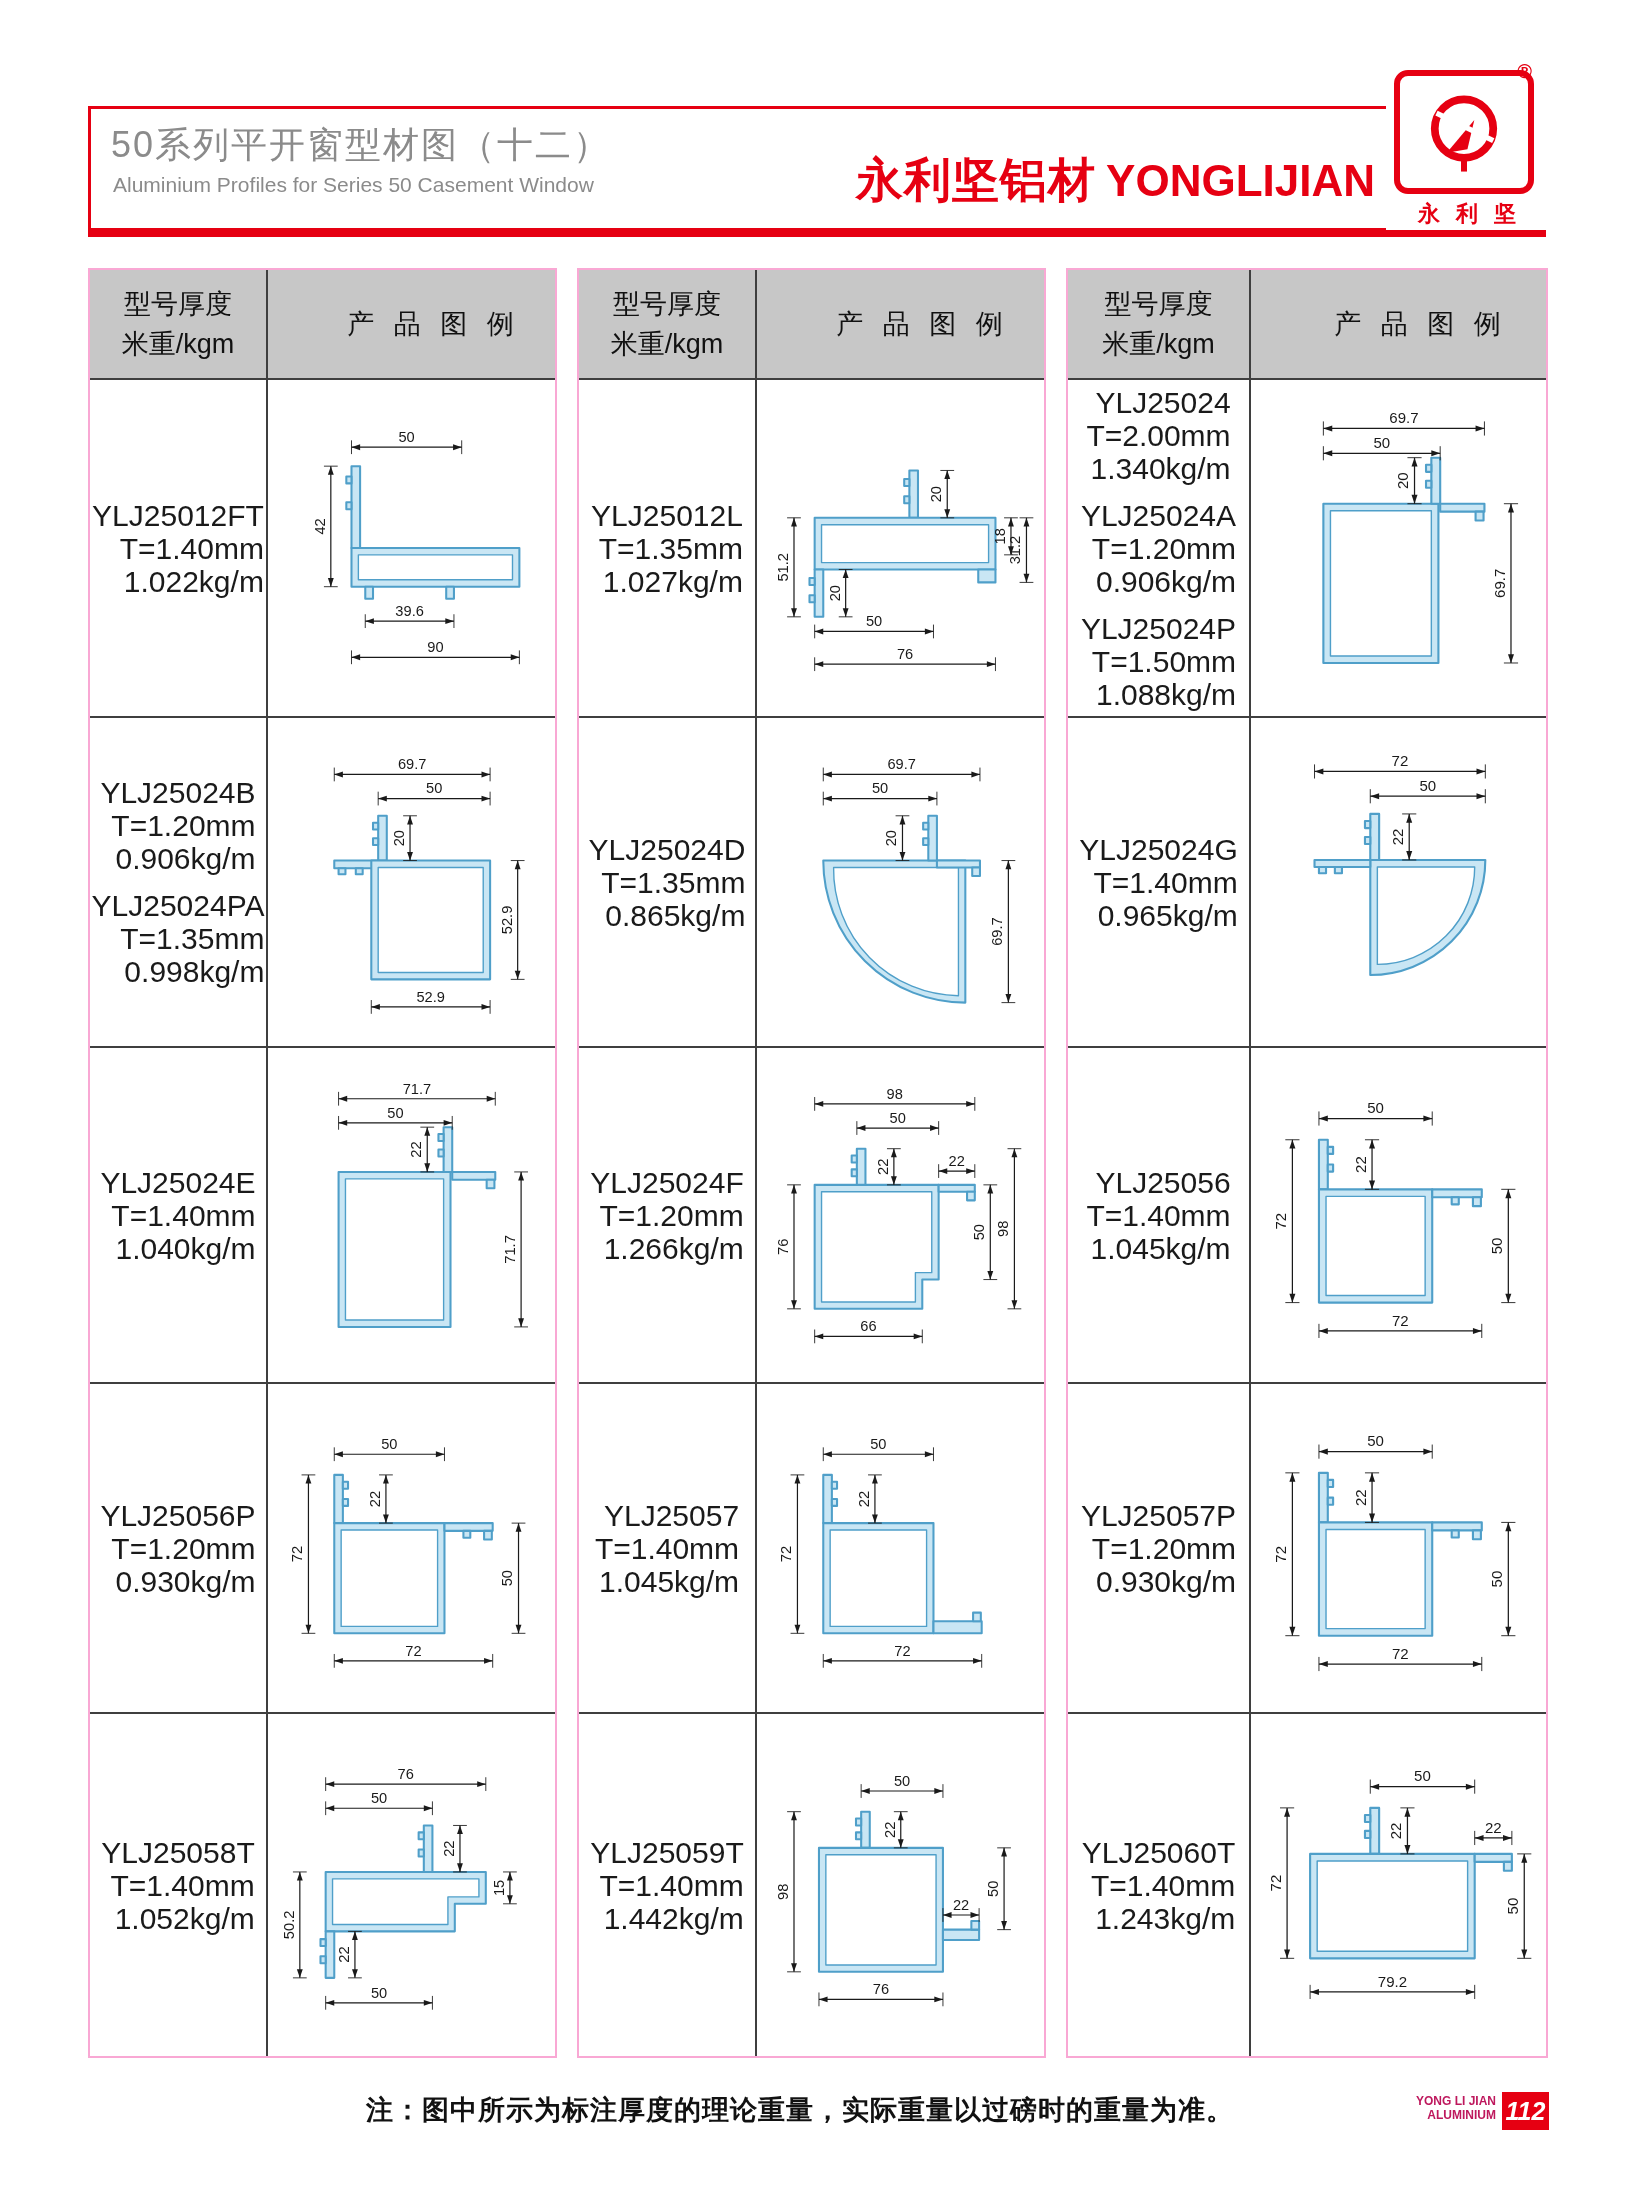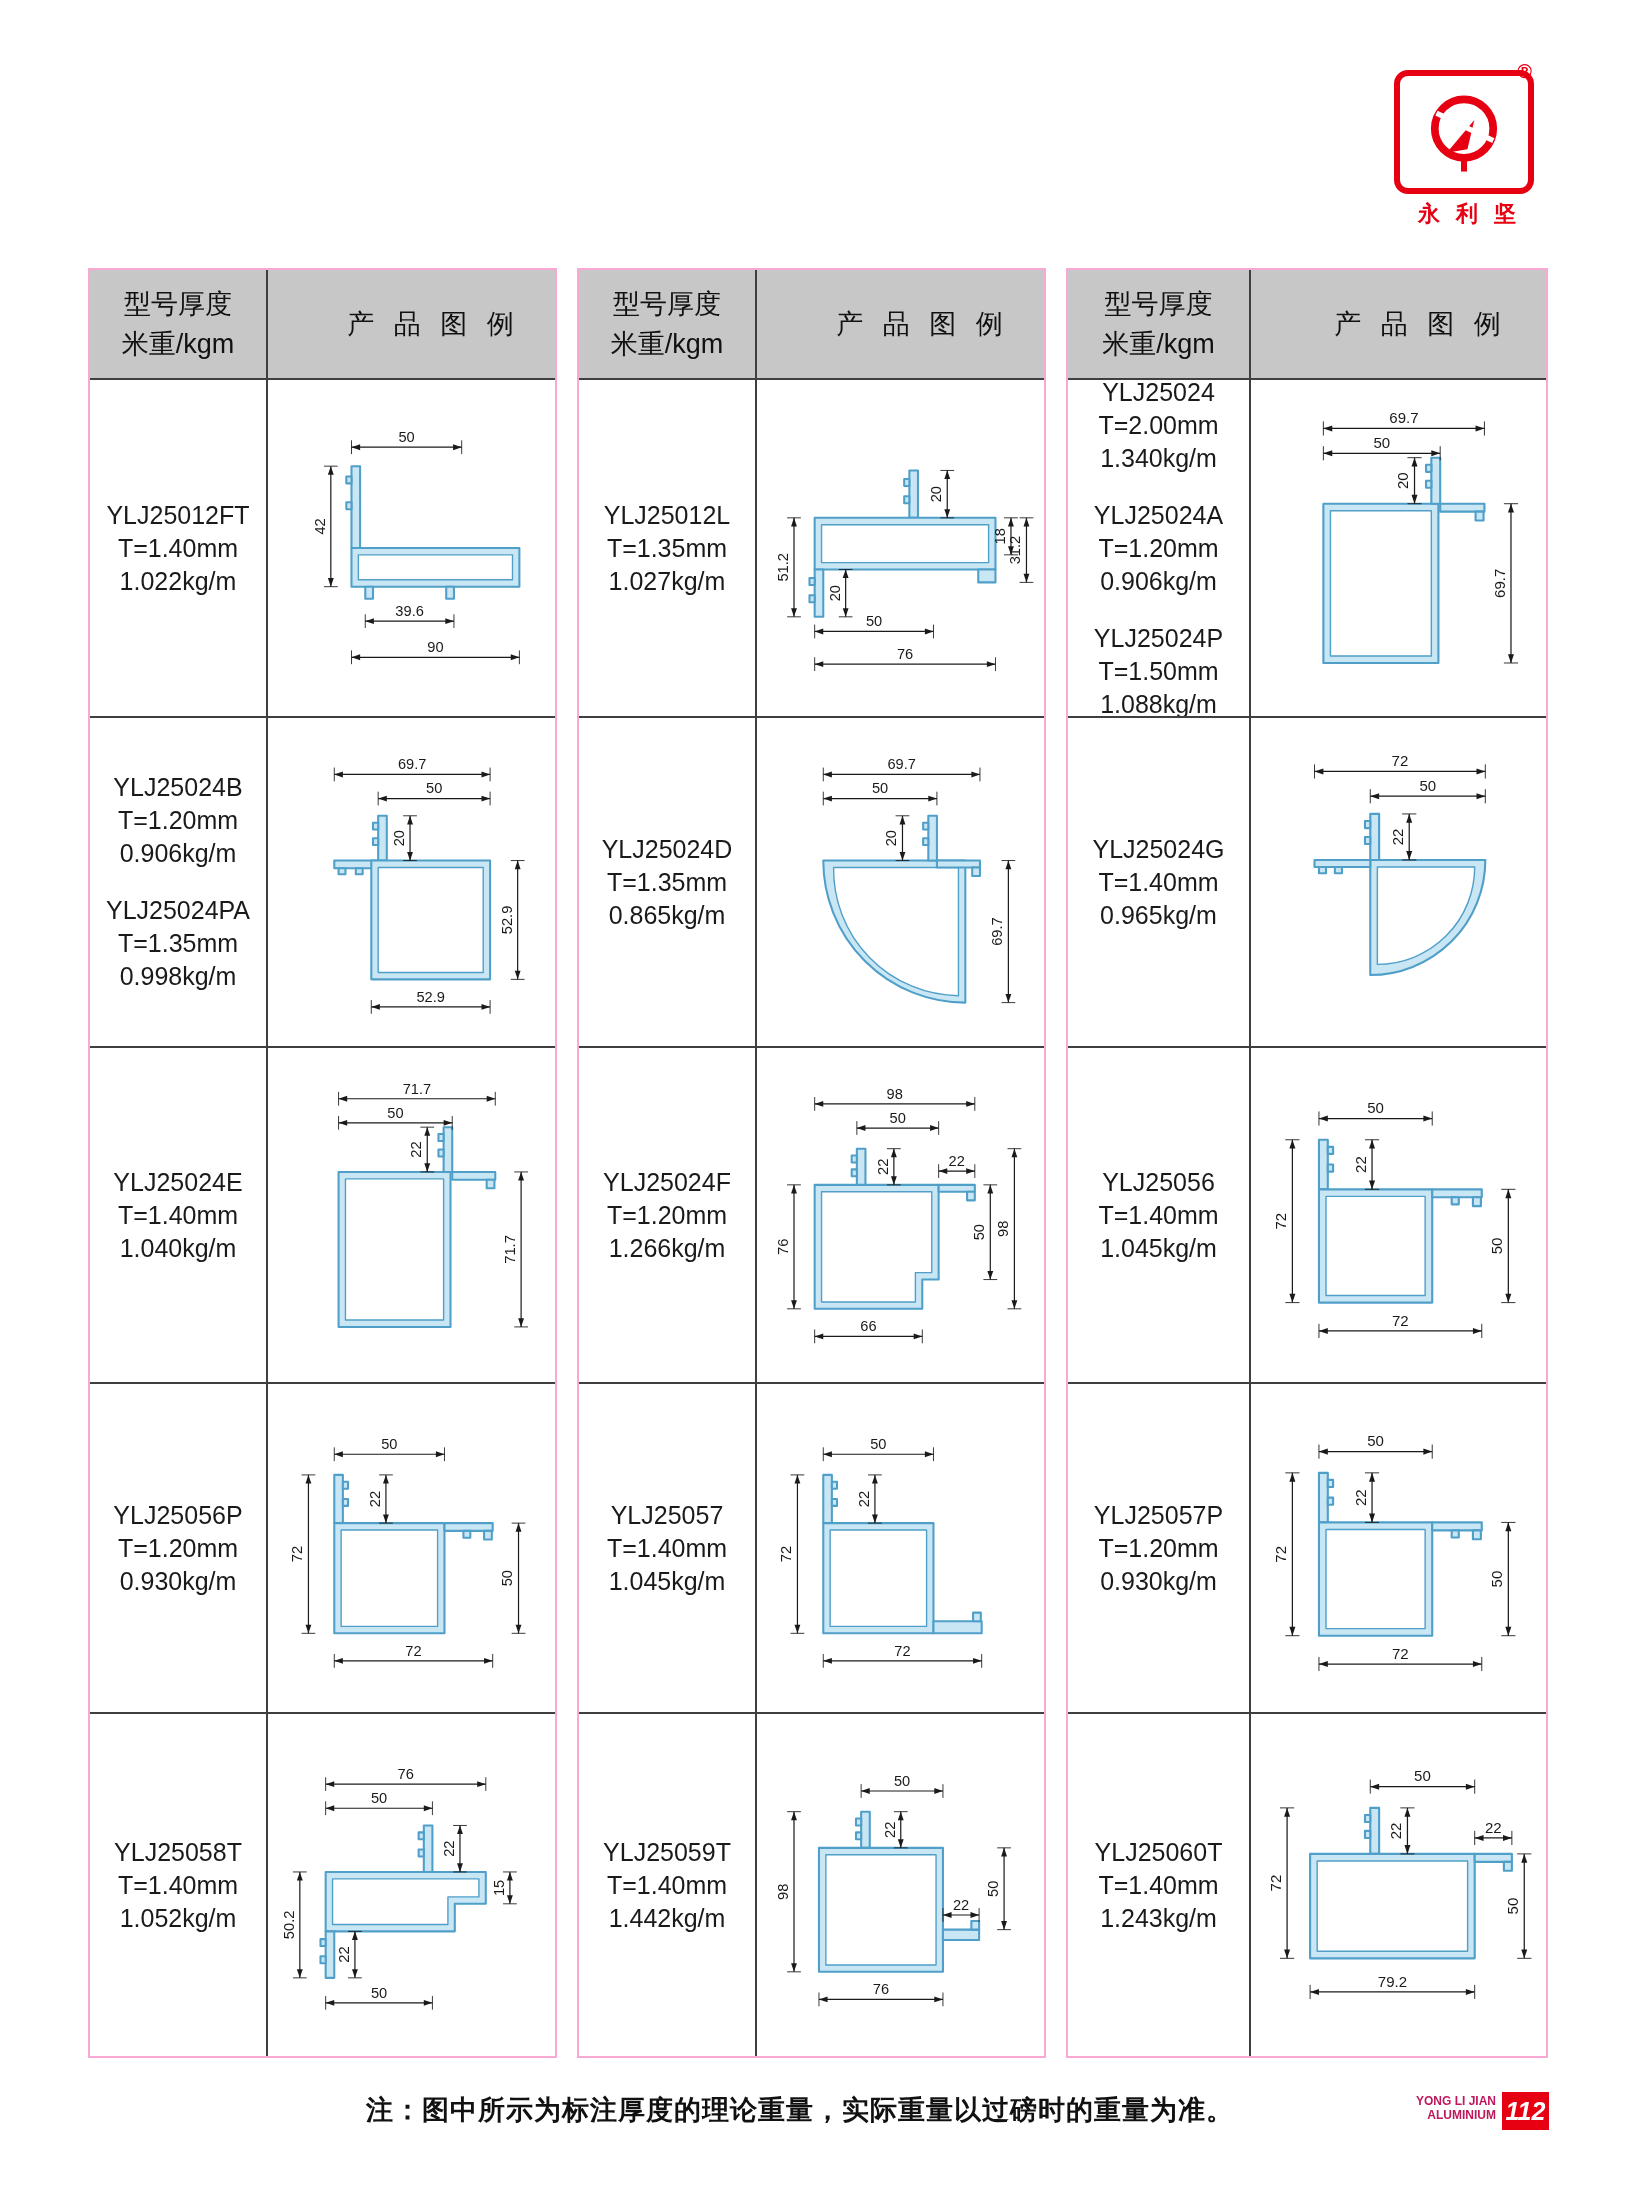--- a/index.html
+++ b/index.html
@@ -26,36 +26,43 @@
   .p0{left:88px;width:469px;grid-template-columns:178px 1fr;}
   .p1{left:577px;width:469px;grid-template-columns:178px 1fr;}
   .p2{left:1066px;width:482px;grid-template-columns:183px 1fr;}
   .cell{border-right:2px solid #3f3f3f;border-bottom:2px solid #3f3f3f;box-sizing:border-box;
         display:flex;flex-direction:column;align-items:center;justify-content:center;overflow:hidden;}
   .cell:nth-child(2n){border-right:none;}
   .cell:nth-child(11),.cell:nth-child(12){border-bottom:none;}
   .hcell{background:#c7c7c7;font-size:27px;color:#111;}
   .hcell .hl{line-height:40px;}
   .diag-h{letter-spacing:6px;padding-left:44px;}
-  .spec-cell{font-size:25px;line-height:33px;text-align:center;gap:24px;}
+  .spec-cell{font-size:30px;line-height:33px;text-align:right;gap:14px;}
   .model div{white-space:nowrap;}
   .diag-cell svg{width:96%;height:97%;}
 
   
   .note{position:absolute;left:366px;top:2092px;font-size:27px;font-weight:bold;color:#111;letter-spacing:1px;white-space:nowrap;}
   .f-brand{position:absolute;left:1408px;top:2094px;width:88px;text-align:right;color:#be185d;
            font-size:12px;font-weight:bold;line-height:14px;}
   .page-num{position:absolute;left:1502px;top:2092px;width:47px;height:38px;background:#e60012;color:#fff;
             font-size:25px;font-weight:bold;display:flex;align-items:center;justify-content:center;font-style:italic;}
 </style>
 </head>
 <body>
 
 <div class="page">
 
+  <div class="header-box">
+    <div class="title">50系列平开窗型材图（十二）</div>
+    <div class="subtitle">Aluminium Profiles for Series 50 Casement Window</div>
+    <div class="brand">
+      <span class="cn">永利坚铝材</span><span class="en">YONGLIJIAN</span>
+    </div>
+  </div>
   <div class="logo">
     <div class="logo-box">
       <span class="logo-reg">®</span>
       <svg viewBox="0 0 100 100" width="86" height="86">
         <circle cx="50" cy="46" r="34" fill="none" stroke="#e60012" stroke-width="9"></circle>
         <path d="M30,74 L62,36 L54,70 Z" fill="#e60012"></path>
         <path d="M18,28 L84,60" stroke="#ffffff" stroke-width="6"></path>
         <path d="M50,80 L50,96" stroke="#e60012" stroke-width="7"></path>
       </svg>
     </div>

